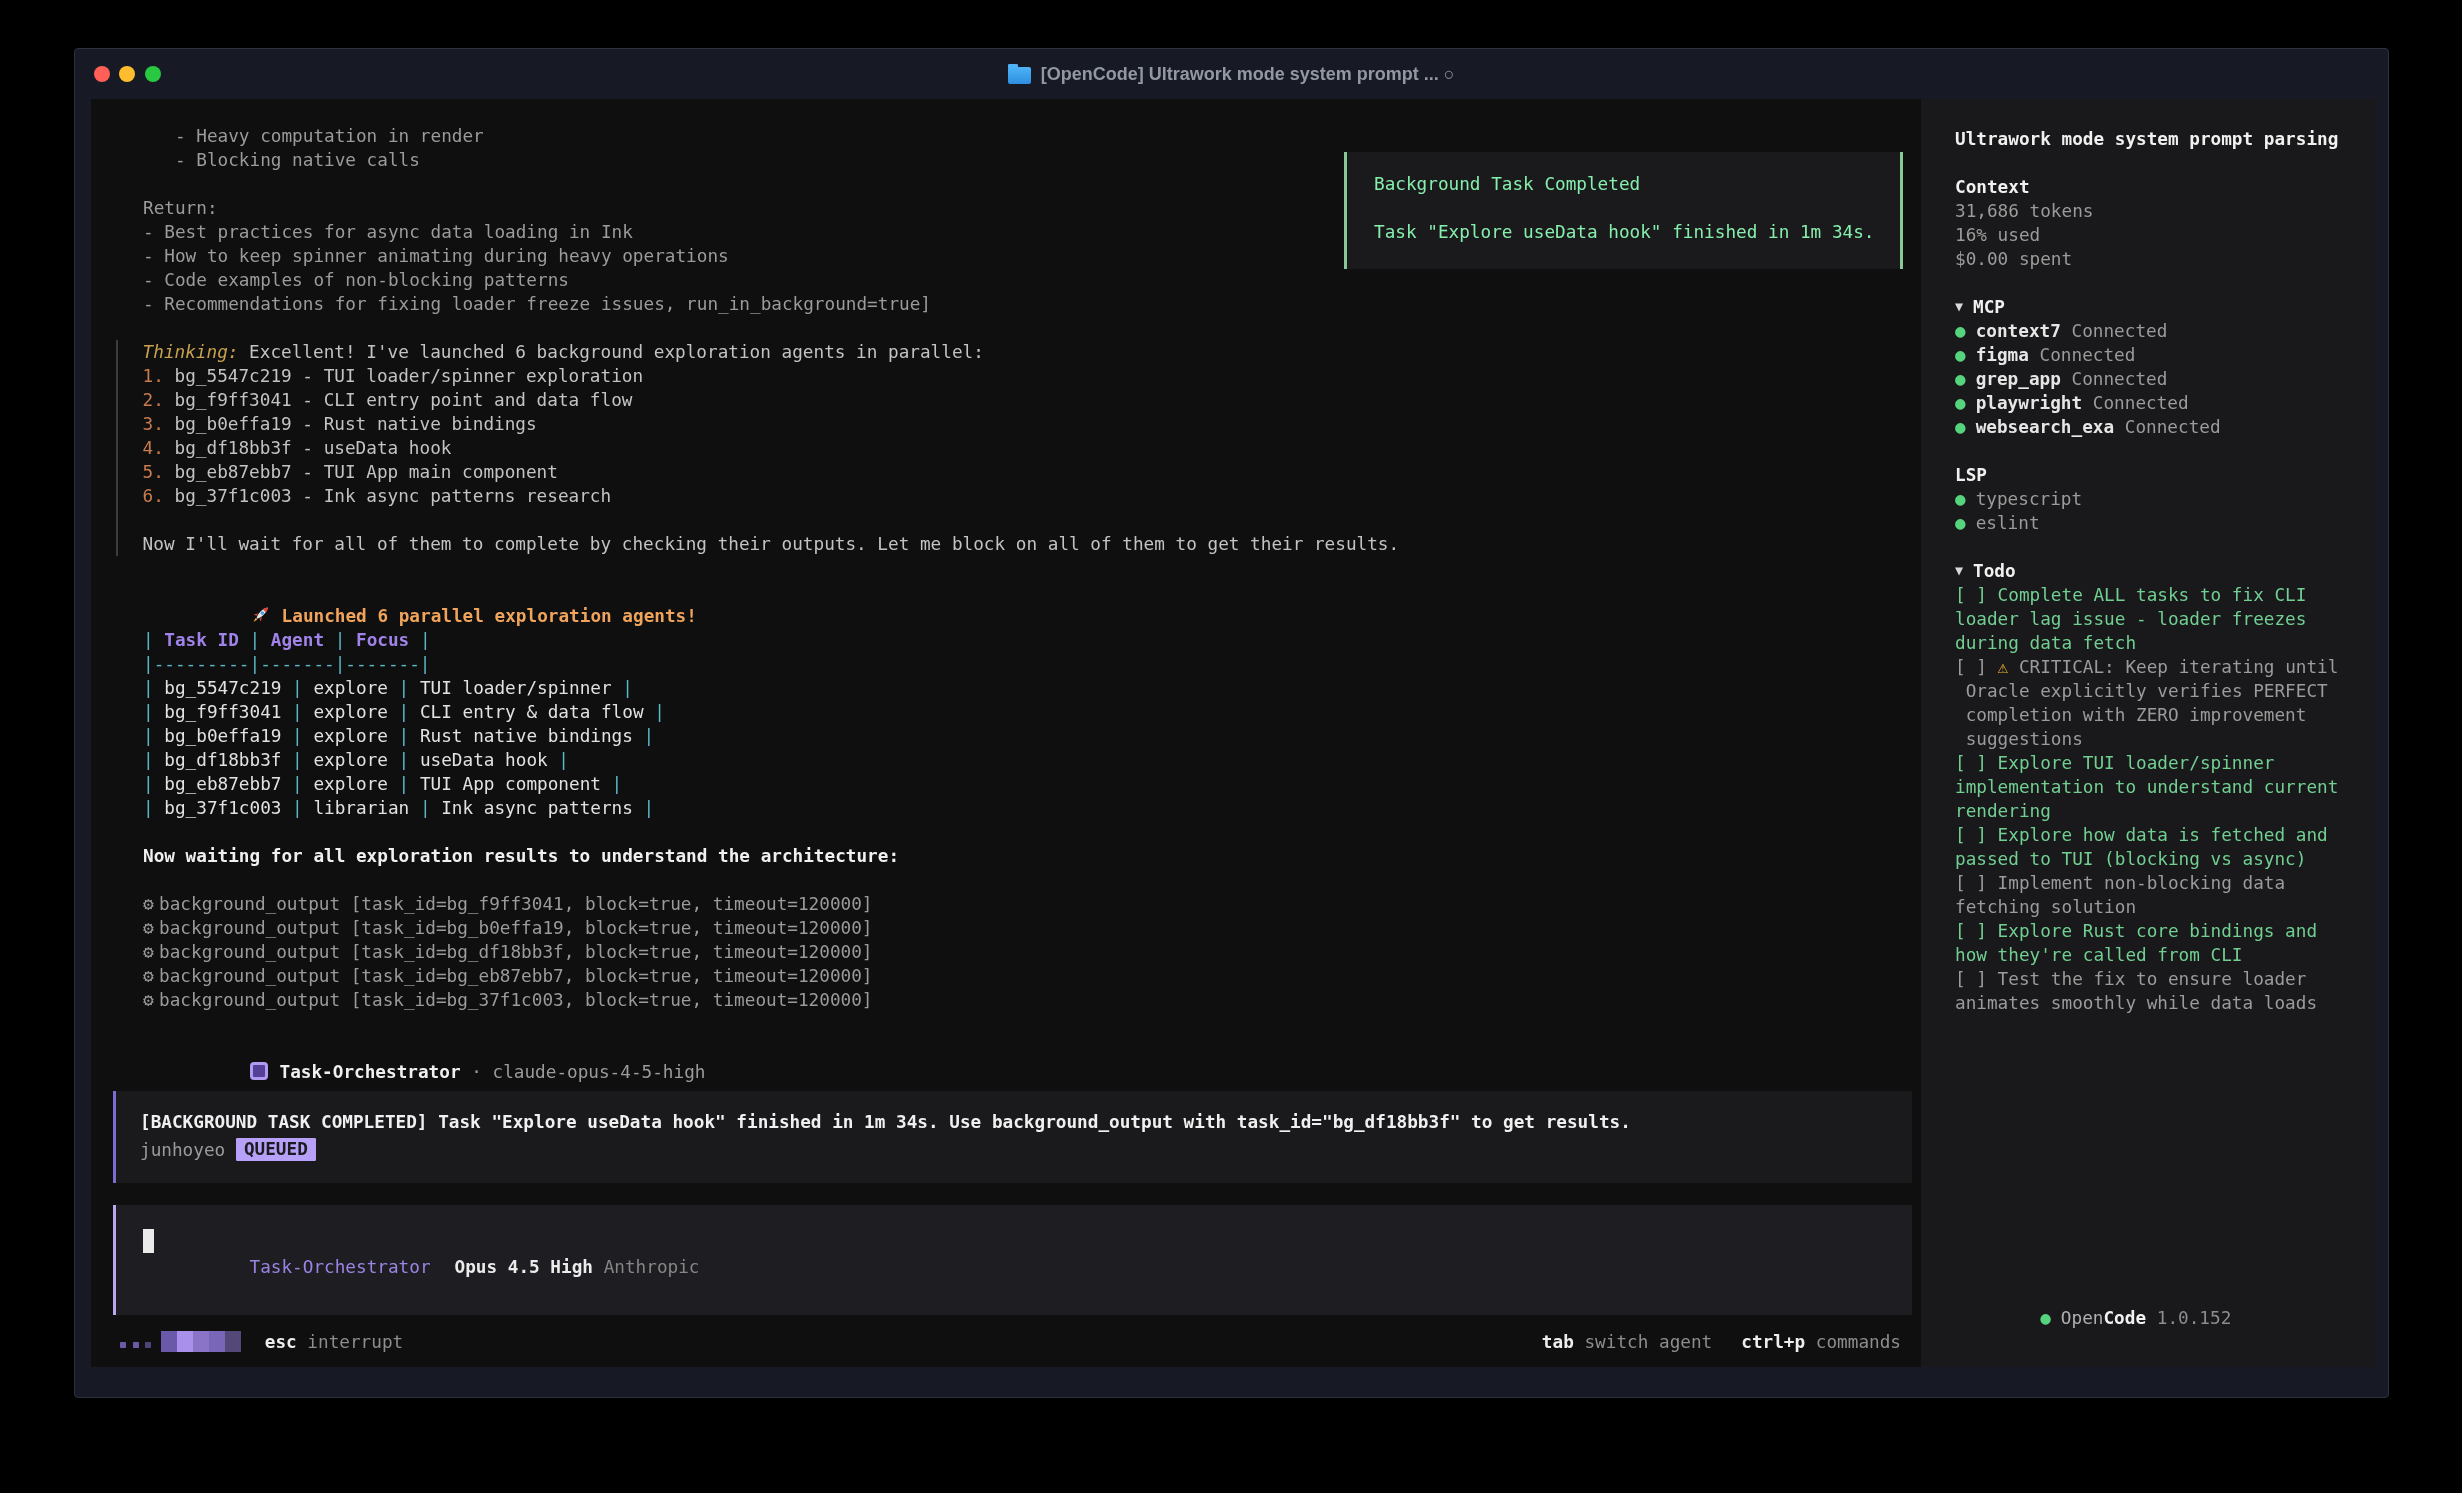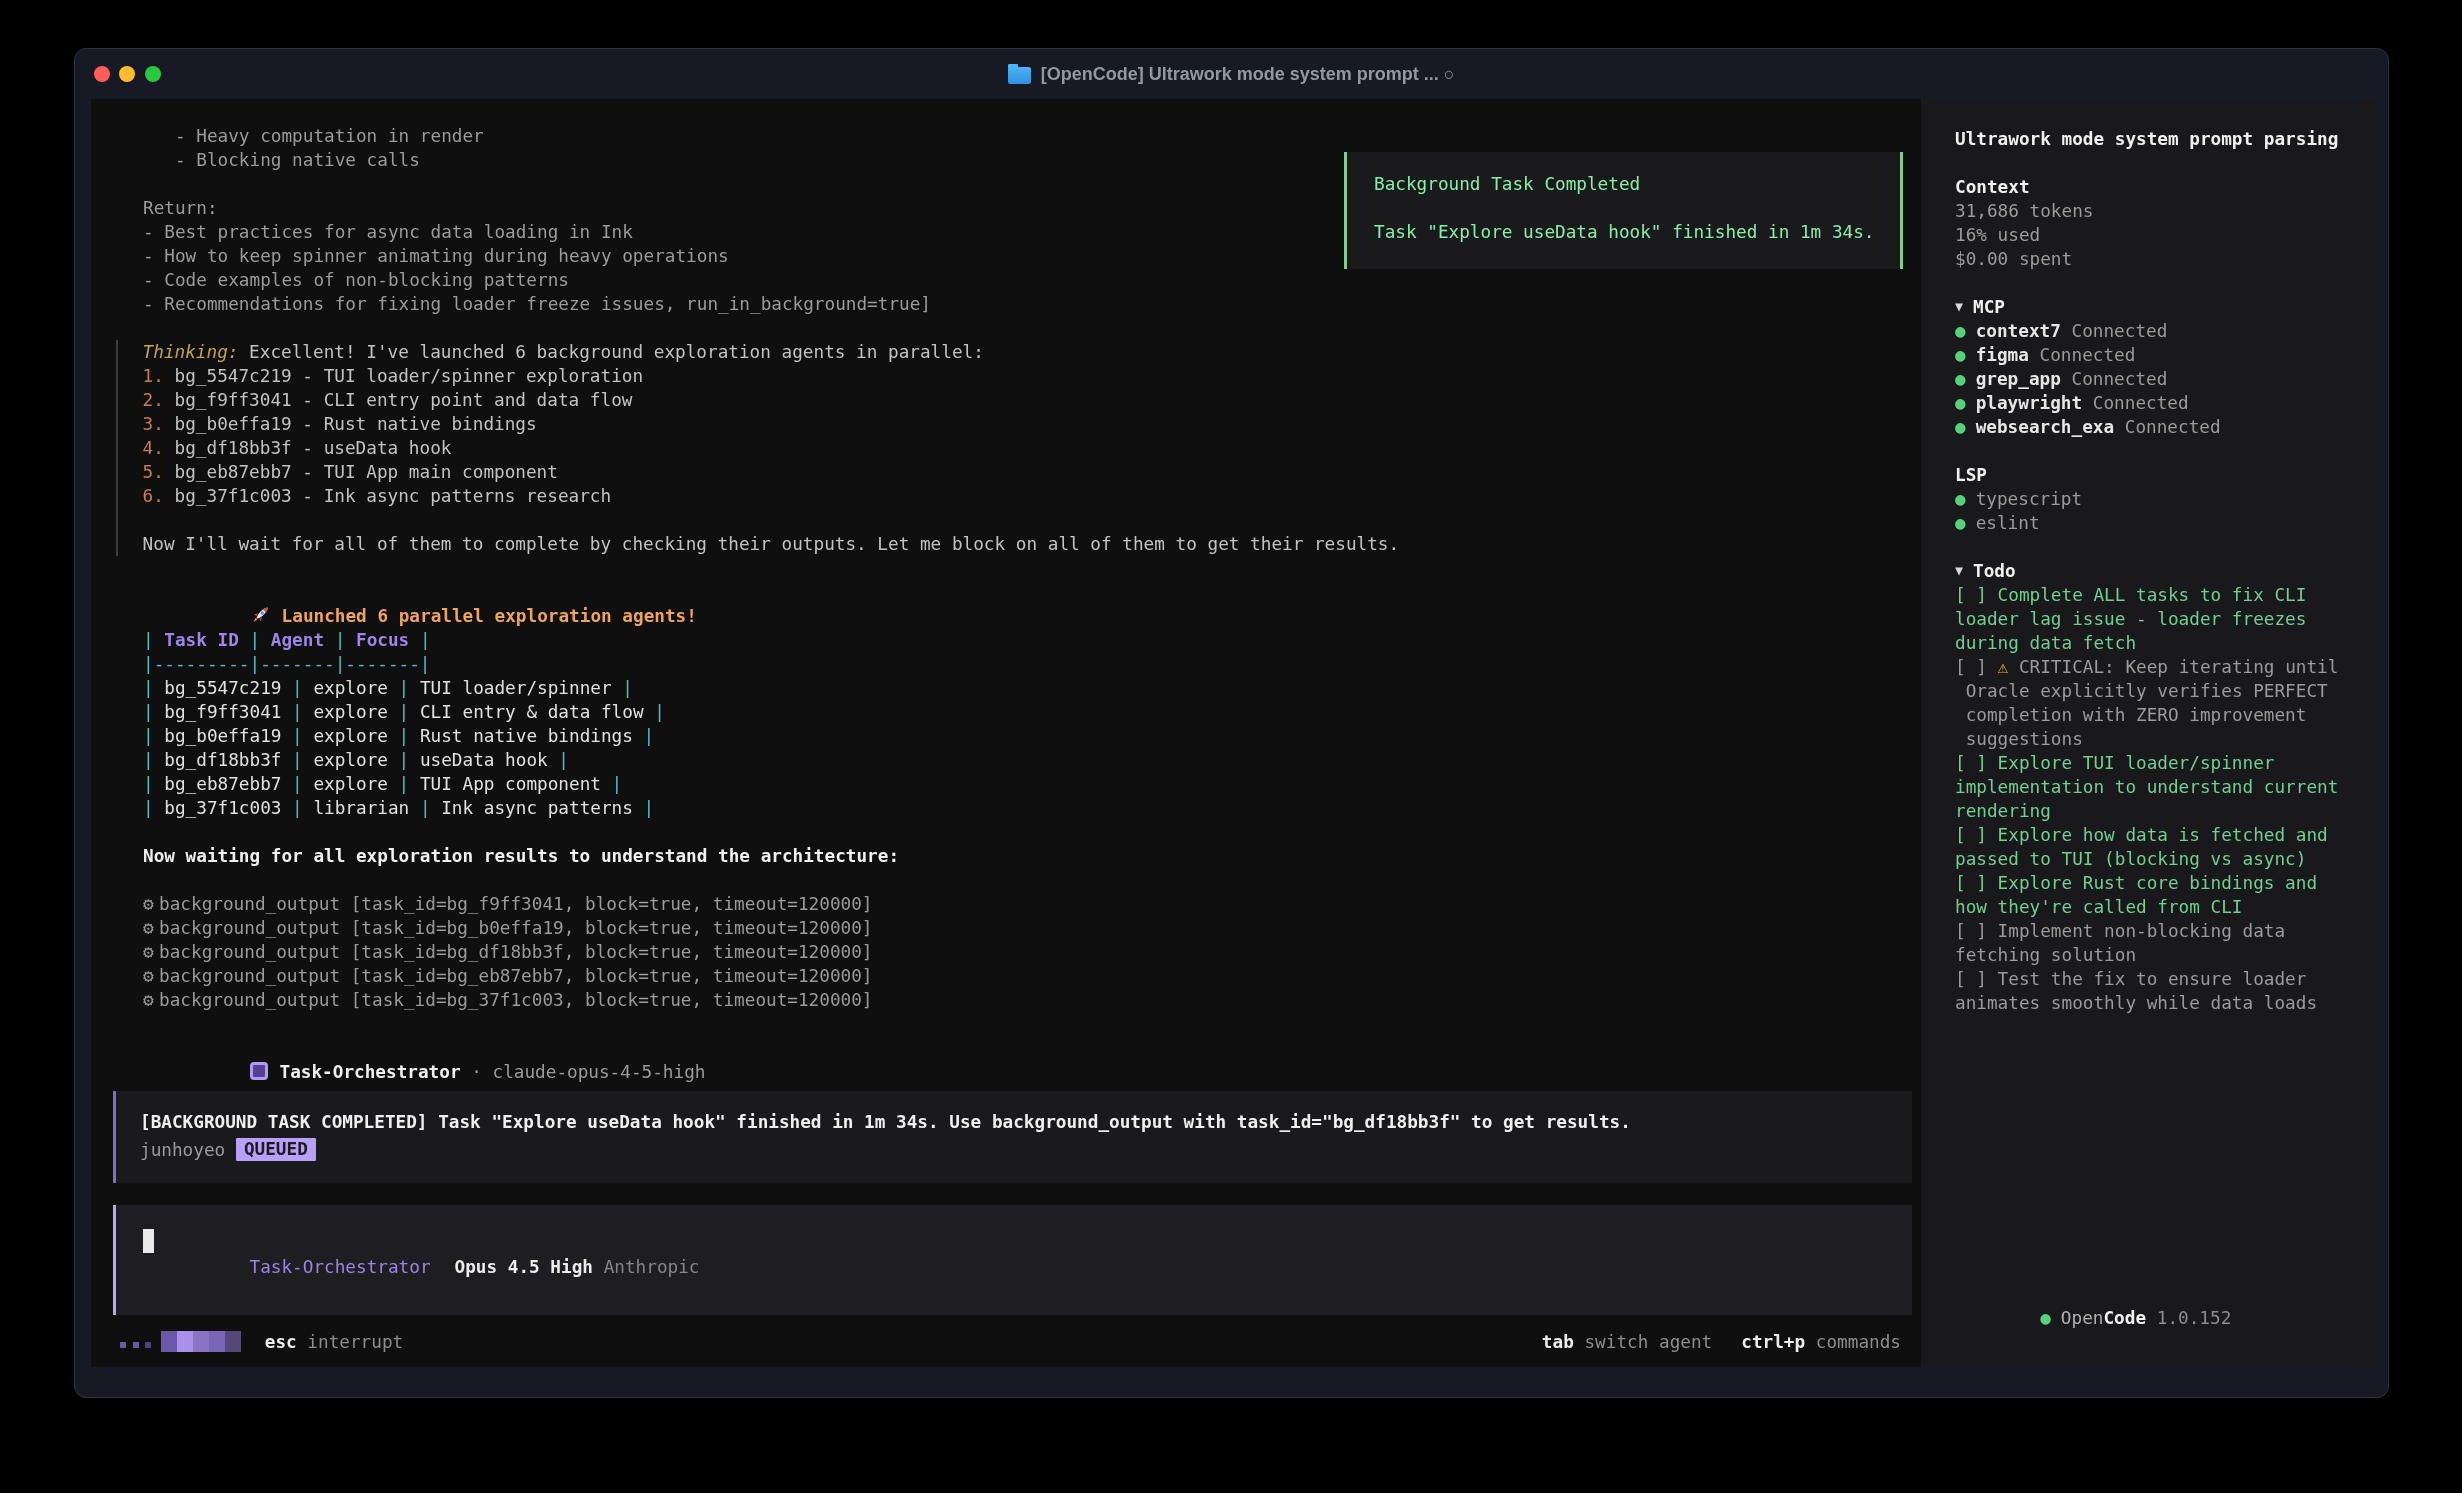--- a/index.html
+++ b/index.html
@@ -1,20 +1,20 @@
 <!DOCTYPE html>
 <html style="font-size:10.7px"><head>
 <meta charset="utf-8">
 <style>
   html,body{margin:0;padding:0;background:#000;width:2462px;height:1493px;overflow:hidden}
   *{box-sizing:border-box}
   .mono{font-family:"DejaVu Sans Mono",monospace}
 
   .window{position:absolute;left:74px;top:48px;width:2315px;height:1350px;
-    background:#171a24;border:0.7px solid #2d3240;border-radius:12px;overflow:hidden}
+    background:#171a24;border:0.7px solid #2d3240;border-radius:4px;overflow:hidden}
 
   
   .titlebar{height:50px;position:relative;display:flex;align-items:center;justify-content:center}
   .traffic{position:absolute;left:19px;top:0;height:50px;display:flex;align-items:center;gap:9.4px}
   .tl{width:16px;height:16px;border-radius:50%;display:inline-block}
   .tl-red{background:#ff5f57}.tl-yellow{background:#febc2e}.tl-green{background:#28c840}
   .wtitle{font-family:"Liberation Sans",sans-serif;font-weight:700;font-size:18px;color:#9298a2;
     display:flex;align-items:center;gap:9.4px}
   .folder{width:23px;height:16.7px;background:linear-gradient(#4db3f6,#2e8fe0);border-radius:2px;
     position:relative;display:inline-block;margin-top:2.7px}
@@ -245,24 +245,24 @@
 during data fetch</div>
           <div class="todo gray">[ ] <span class="warn">⚠ </span>CRITICAL: Keep iterating until
  Oracle explicitly verifies PERFECT
  completion with ZERO improvement
  suggestions</div>
           <div class="todo green">[ ] Explore TUI loader/spinner
 implementation to understand current
 rendering</div>
           <div class="todo green">[ ] Explore how data is fetched and
 passed to TUI (blocking vs async)</div>
+          <div class="todo gray">[ ] Implement non-blocking data
+fetching solution</div>
           <div class="todo green">[ ] Explore Rust core bindings and
 how they're called from CLI</div>
-          <div class="todo gray">[ ] Implement non-blocking data
-fetching solution</div>
           <div class="todo gray">[ ] Test the fix to ensure loader
 animates smoothly while data loads</div>
         </div>
       <div class="version">
         <span class="dot">●</span><span class="vopen">Open</span><span class="vcode">Code</span><span class="vnum">1.0.152</span>
       </div>
     </div>
 
   </div>
 </div>

